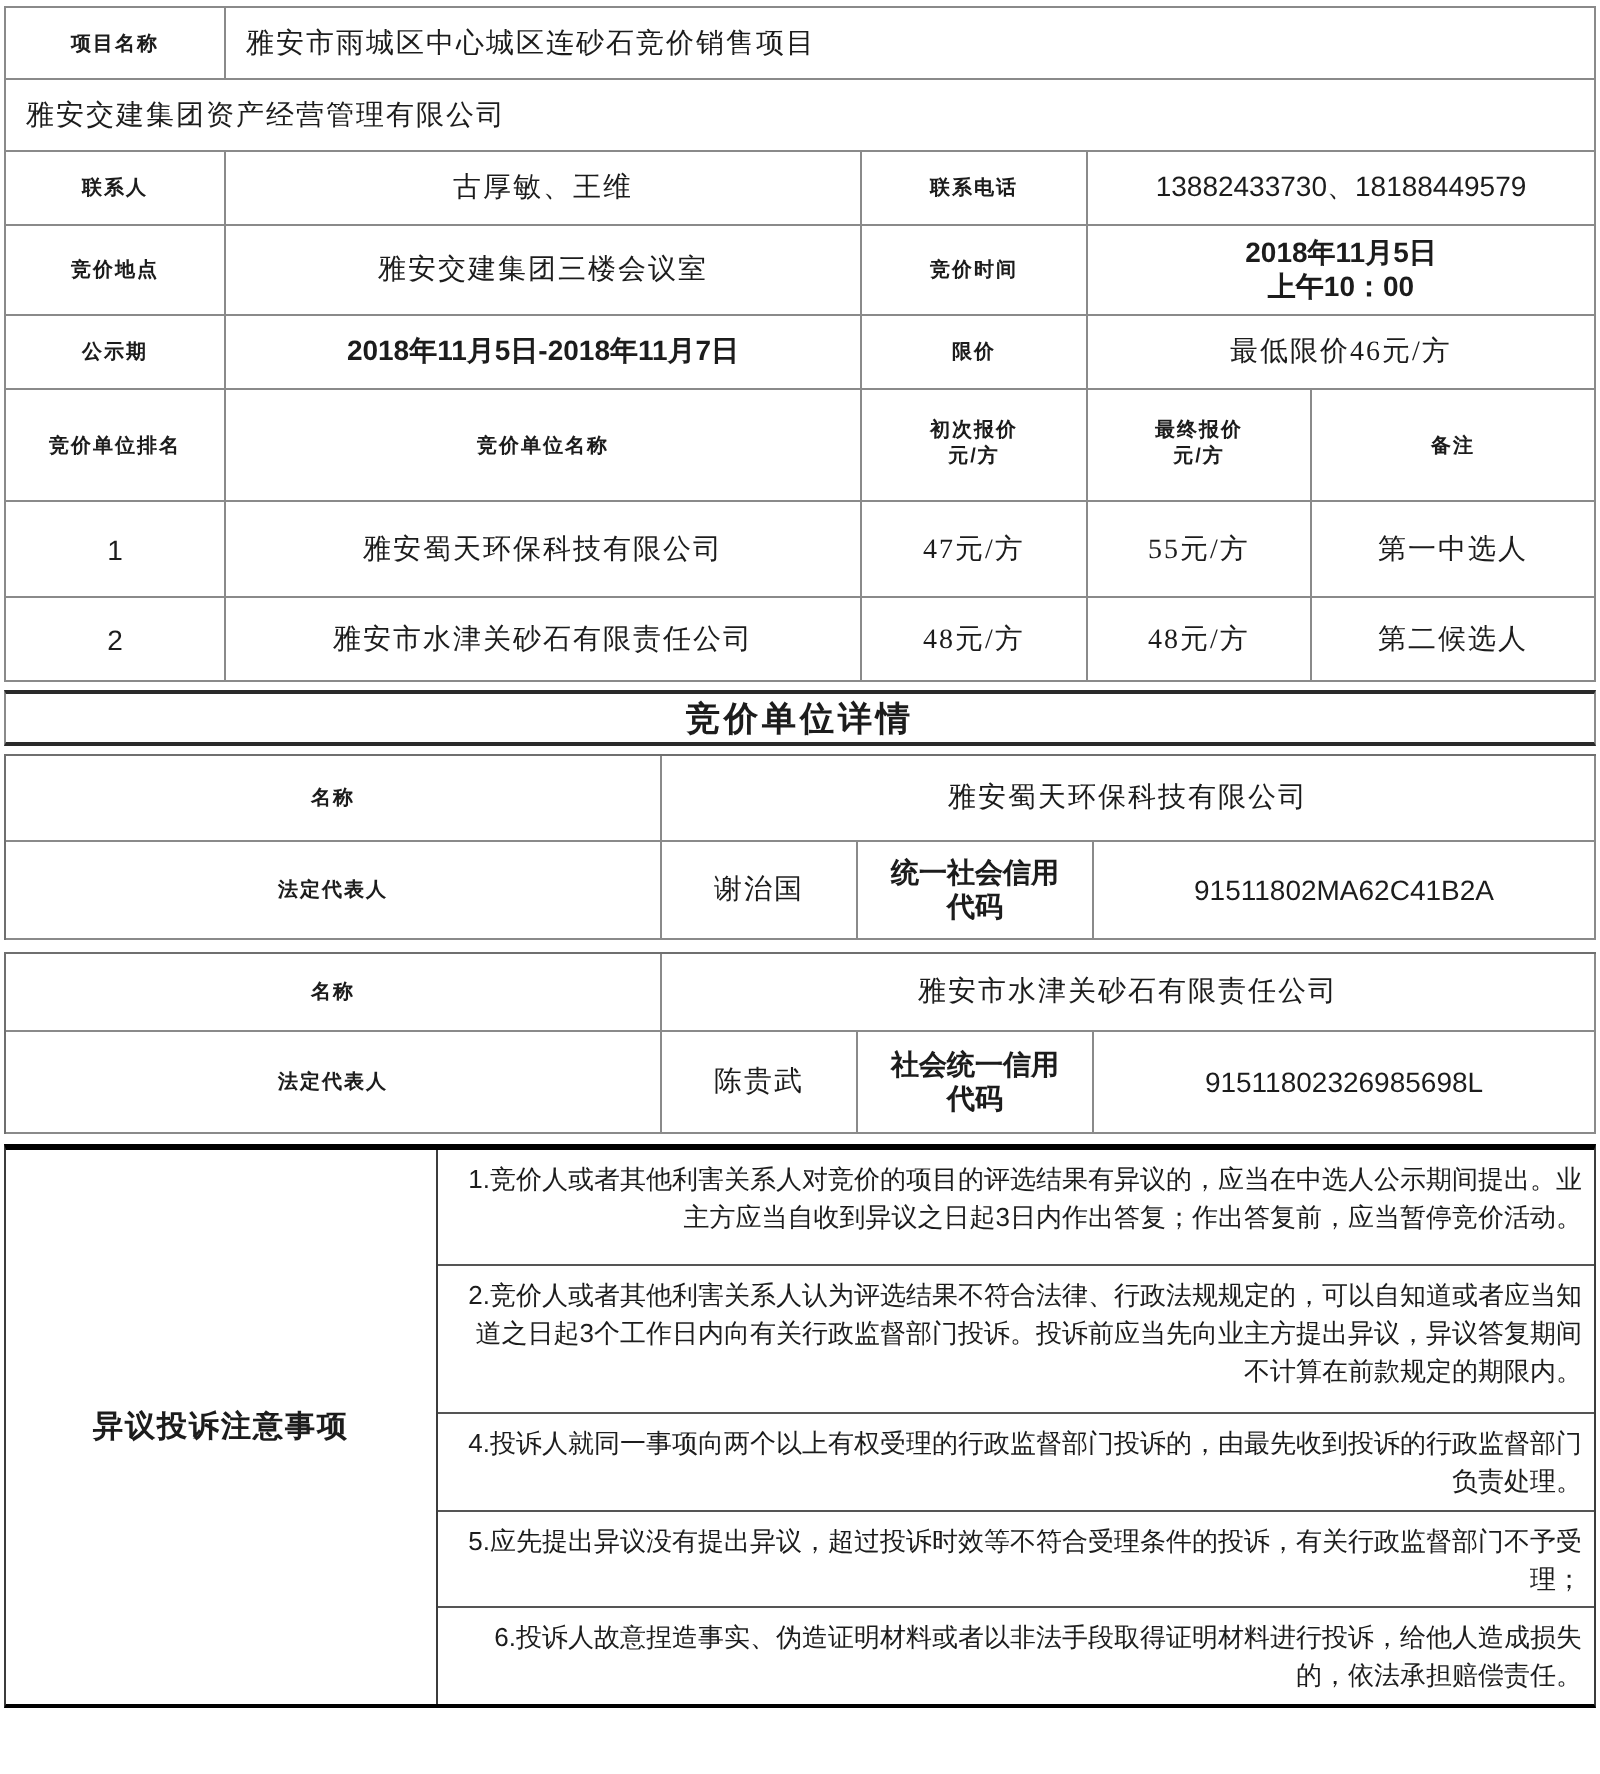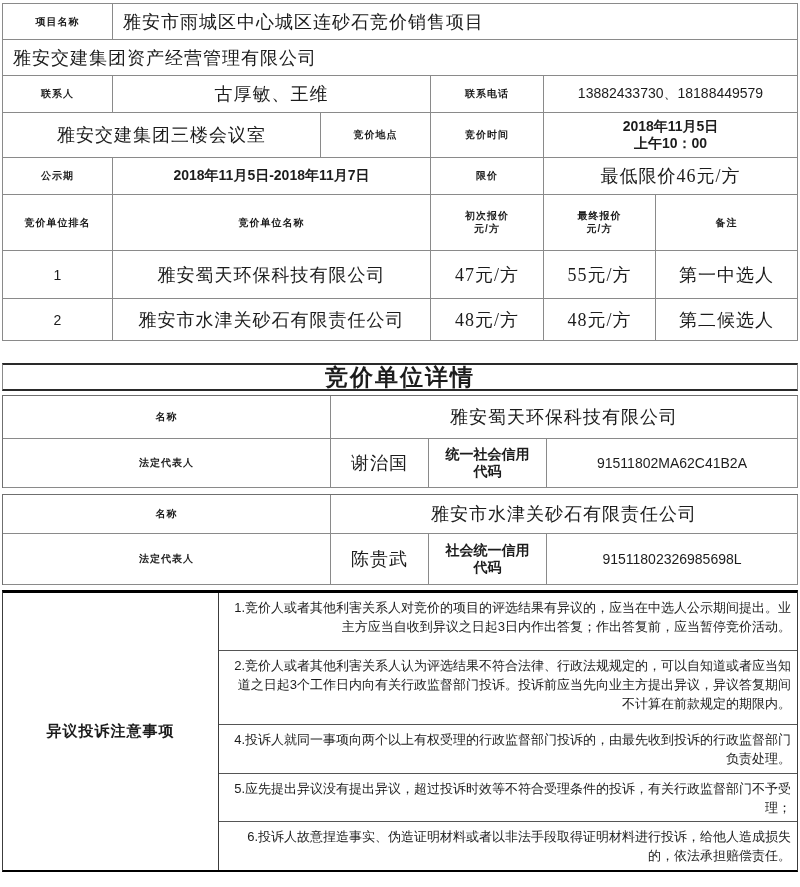--- a/index.html
+++ b/index.html
@@ -7,40 +7,40 @@
               font-family:"Liberation Sans", sans-serif; color:#1c1c1c; }
   .page { position:relative; width:800px; height:887px; padding:3px 2px 0 2px; }
 
   
   .tbl { width:796px; border-top:1px solid #8a8a8a; border-left:1px solid #8a8a8a; }
   .row { display:flex; }
   .cell { border-right:1px solid #8a8a8a; border-bottom:1px solid #8a8a8a;
           display:flex; align-items:center; justify-content:center;
           text-align:center; padding:2px 4px; }
   .label { font-weight:bold; font-size:10px; letter-spacing:1px; }
-  .kai { font-family:"Liberation Serif", serif; font-size:18px; letter-spacing:1px; }
+  .kai { font-family:"Liberation Serif", serif; font-size:14px; letter-spacing:1px; }
   .num { font-family:"Liberation Sans", sans-serif; font-size:14px; }
   .bold { font-weight:bold; }
 
   
   .c1 { width:110px; } .c2 { width:318px; } .c3 { width:113px; }
   .c4 { width:112px; } .c5 { flex:1; }
   .cspan { flex:1; justify-content:center; }
 
   .h36 { height:36px; } .h37 { height:37px; } .h45 { height:45px; }
   .h56 { height:56px; } .h48 { height:48px; } .h42 { height:42px; }
 
   .two-line { display:flex; flex-direction:column; align-items:center; line-height:1.25; }
 
   
-  .title-row { width:796px; margin-top:22px; border-top:2px solid #2a2a2a;
+  .title-row { width:796px; margin-top:4px; border-top:2px solid #2a2a2a;
                border-bottom:2px solid #2a2a2a; border-left:1px solid #8a8a8a;
                border-right:1px solid #8a8a8a; height:28px;
                display:flex; align-items:center; justify-content:center;
-               font-weight:bold; font-size:23px; letter-spacing:2px; }
+               font-weight:bold; font-size:17px; letter-spacing:2px; }
   .subtbl { width:796px; margin-top:4px; border-top:1px solid #6f6f6f; border-left:1px solid #6f6f6f; }
   .d1 { width:328px; } .d2 { width:98px; } .d3 { width:118px; } .d4 { flex:1; }
   .hname { height:43px; } .hrep { height:49px; }
   .code-label { font-weight:bold; font-size:14px; line-height:1.25; width:90px; }
 
   
   .notices { width:796px; margin-top:5px; display:flex;
              border:1px solid #3c3c3c; border-top:3px solid #000; border-bottom:2px solid #000; }
   .notices-label { width:216px; border-right:1px solid #3c3c3c;
                    display:flex; align-items:center; justify-content:center;
@@ -65,22 +65,22 @@
     <div class="row h36">
       <div class="cell cspan kai" style="justify-content:flex-start; padding-left:10px;">雅安交建集团资产经营管理有限公司</div>
     </div>
     <div class="row h37">
       <div class="cell c1 label">联系人</div>
       <div class="cell c2 kai">古厚敏、王维</div>
       <div class="cell c3 label">联系电话</div>
       <div class="cell c5 num">13882433730、18188449579</div>
     </div>
     <div class="row h45">
+      <div class="cell c1 label">竞价地点</div>
       <div class="cell c2 kai">雅安交建集团三楼会议室</div>
-      <div class="cell c1 label">竞价地点</div>
       <div class="cell c3 label">竞价时间</div>
       <div class="cell c5 num bold">
         <span class="two-line">
           <span>2018年11月5日</span>
           <span>上午10：00</span>
         </span>
       </div>
     </div>
     <div class="row h37">
       <div class="cell c1 label">公示期</div>

